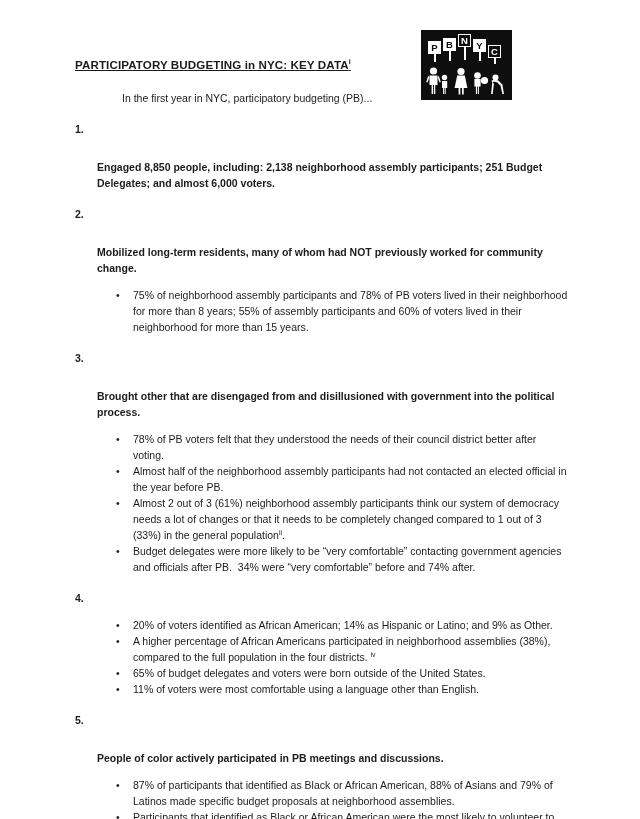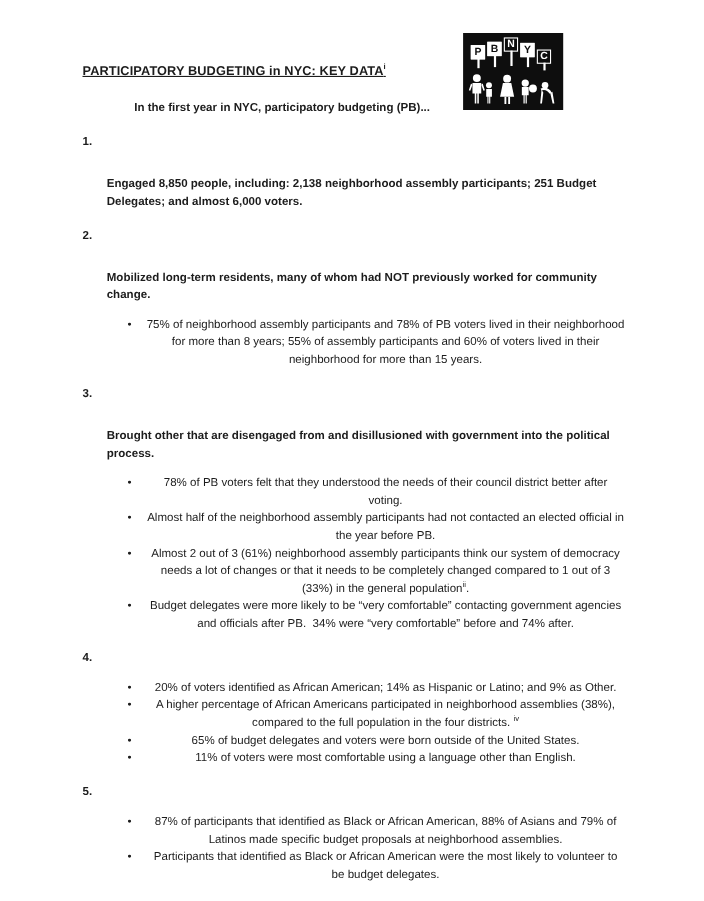--- a/index.html
+++ b/index.html
@@ -6,28 +6,28 @@
   body{
     width:640px;height:819px;background:#ffffff;
     font-family:"Liberation Sans","DejaVu Sans",sans-serif;
     color:#1c1c1c;overflow:hidden;
   }
   .page{position:relative;width:640px;height:819px;box-sizing:border-box;
     padding:50px 72px 0 75px;font-size:10.5px;line-height:16px;}
   h1{font-size:11.6px;line-height:16px;margin:7px 0 0;font-weight:bold;
     text-decoration:underline;letter-spacing:.1px;}
   sup{font-size:7px;vertical-align:super;line-height:0;}
-  .intro{font-weight:bold;margin:17px 0 0;padding-left:47px;}
+  .intro{font-weight:normal;margin:17px 0 0;padding-left:47px;}
   .items{margin:0;}
   .item{margin-top:15px;}
   .item-head{display:flex;font-weight:bold;}
   .item-number{width:22px;flex:none;}
   .item-heading{white-space:pre-wrap;margin-top:38px;}
   .bullet-list{list-style:none;margin:11px 0 0;padding:0;}
-  .bullet-item{position:relative;padding-left:58px;text-align:center;}
+  .bullet-item{position:relative;padding-left:58px;}
   .bullet-item::before{content:"\2022";position:absolute;left:41px;top:0;}
   .bullet-text{white-space:pre-wrap;}
   .footer{margin:35px 0 0;font-style:italic;font-size:10.8px;color:#222;}
 
   
   .logo{position:absolute;left:421px;top:30px;width:91px;height:70px;background:#0e0e0e;}
   .tiles{position:absolute;left:0;top:0;width:100%;height:100%;}
   .tile{position:absolute;width:13px;height:13px;background:#ffffff;color:#0e0e0e;
     font-size:9.5px;font-weight:bold;text-align:center;line-height:12px;
     border:1px solid #ffffff;box-sizing:border-box;}
@@ -111,20 +111,21 @@
         <ul class="bullet-list">
           <li class="bullet-item"><span class="bullet-text">20% of voters identified as African American; 14% as Hispanic or Latino; and 9% as Other.</span></li>
           <li class="bullet-item"><span class="bullet-text">A higher percentage of African Americans participated in neighborhood assemblies (38%), compared to the full population in the four districts. </span><sup>iv</sup></li>
           <li class="bullet-item"><span class="bullet-text">65% of budget delegates and voters were born outside of the United States.</span></li>
           <li class="bullet-item"><span class="bullet-text">11% of voters were most comfortable using a language other than English.</span></li>
         </ul>
       </div>
       <div class="item">
         <div class="item-head">
           <span class="item-number">5.</span>
+          <span class="item-heading">People of color actively participated in PB meetings and discussions.</span>
         </div>
         <ul class="bullet-list">
           <li class="bullet-item"><span class="bullet-text">87% of participants that identified as Black or African American, 88% of Asians and 79% of Latinos made specific budget proposals at neighborhood assemblies.</span></li>
           <li class="bullet-item"><span class="bullet-text">Participants that identified as Black or African American were the most likely to volunteer to be budget delegates.</span></li>
         </ul>
       </div>
     </div>
 
   <p class="footer">Prepared by the Community Development Project at the Urban Justice Other</p>
 

